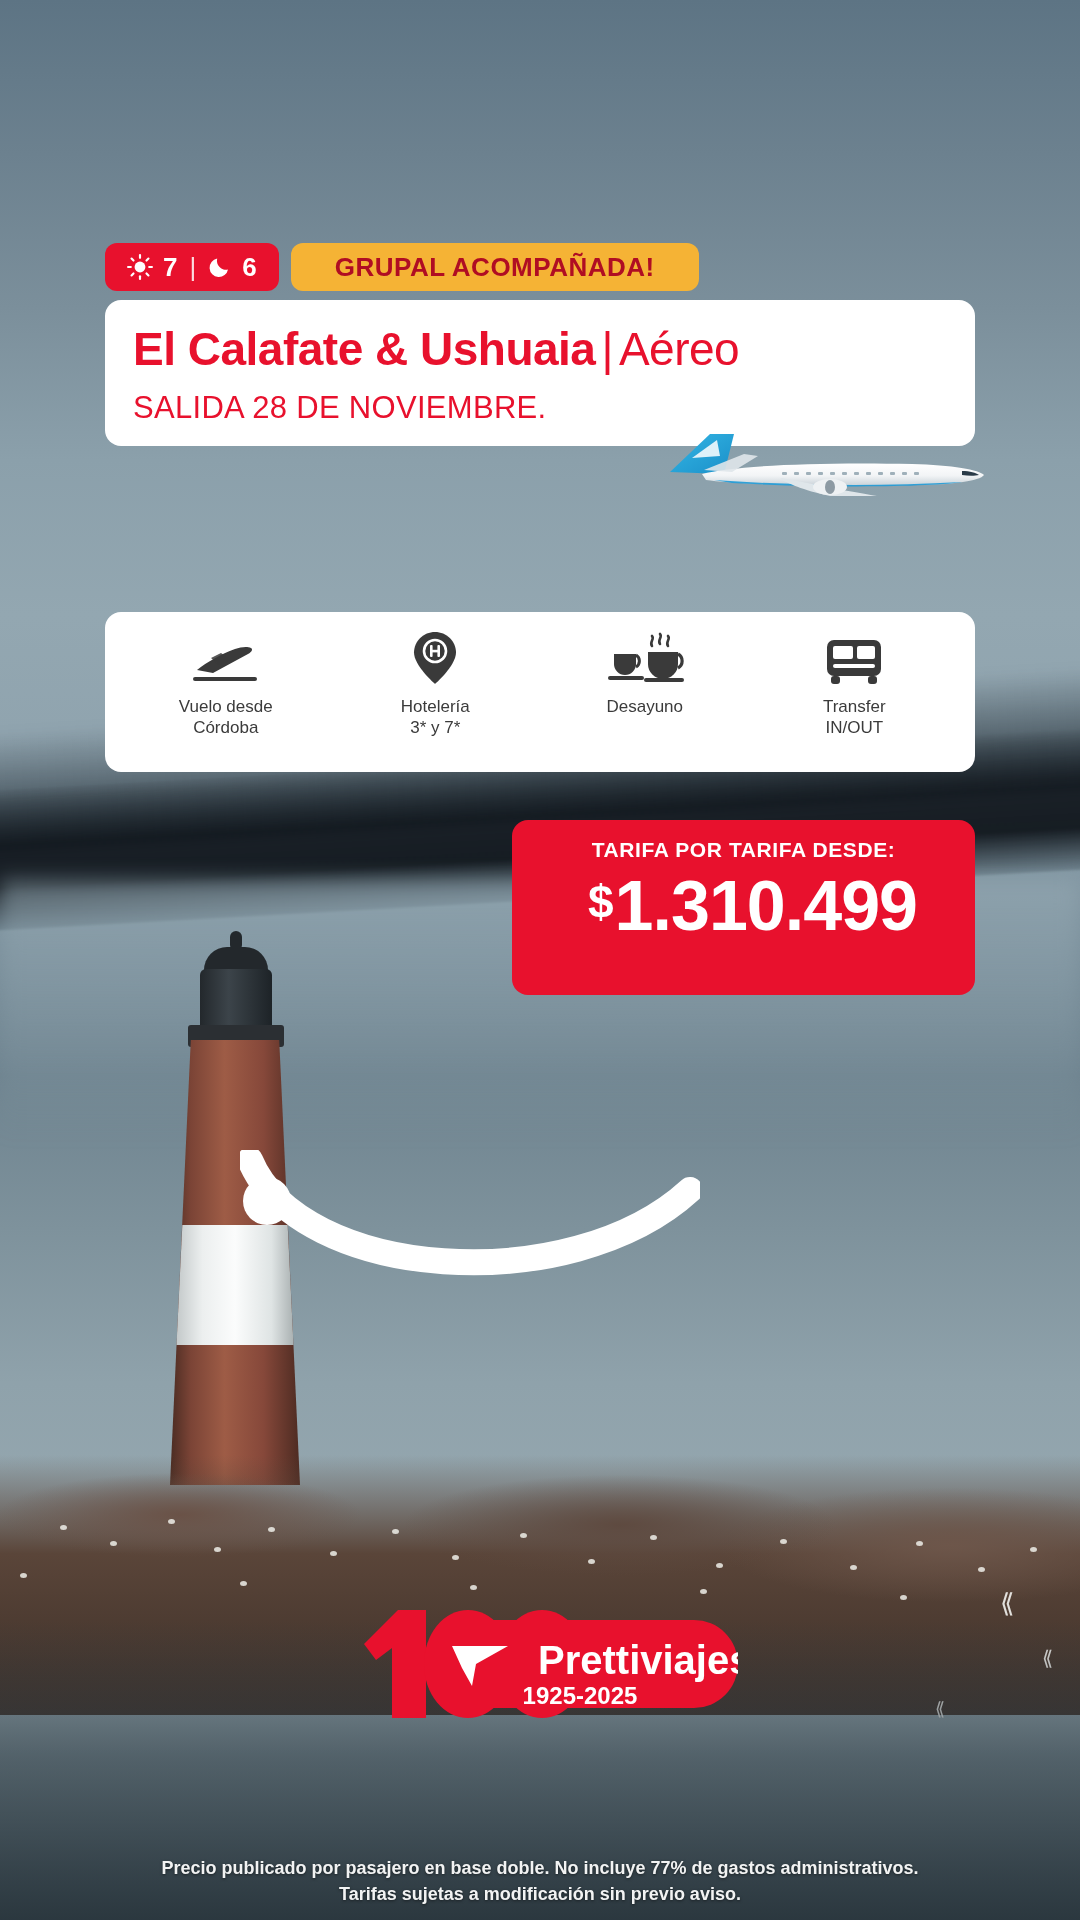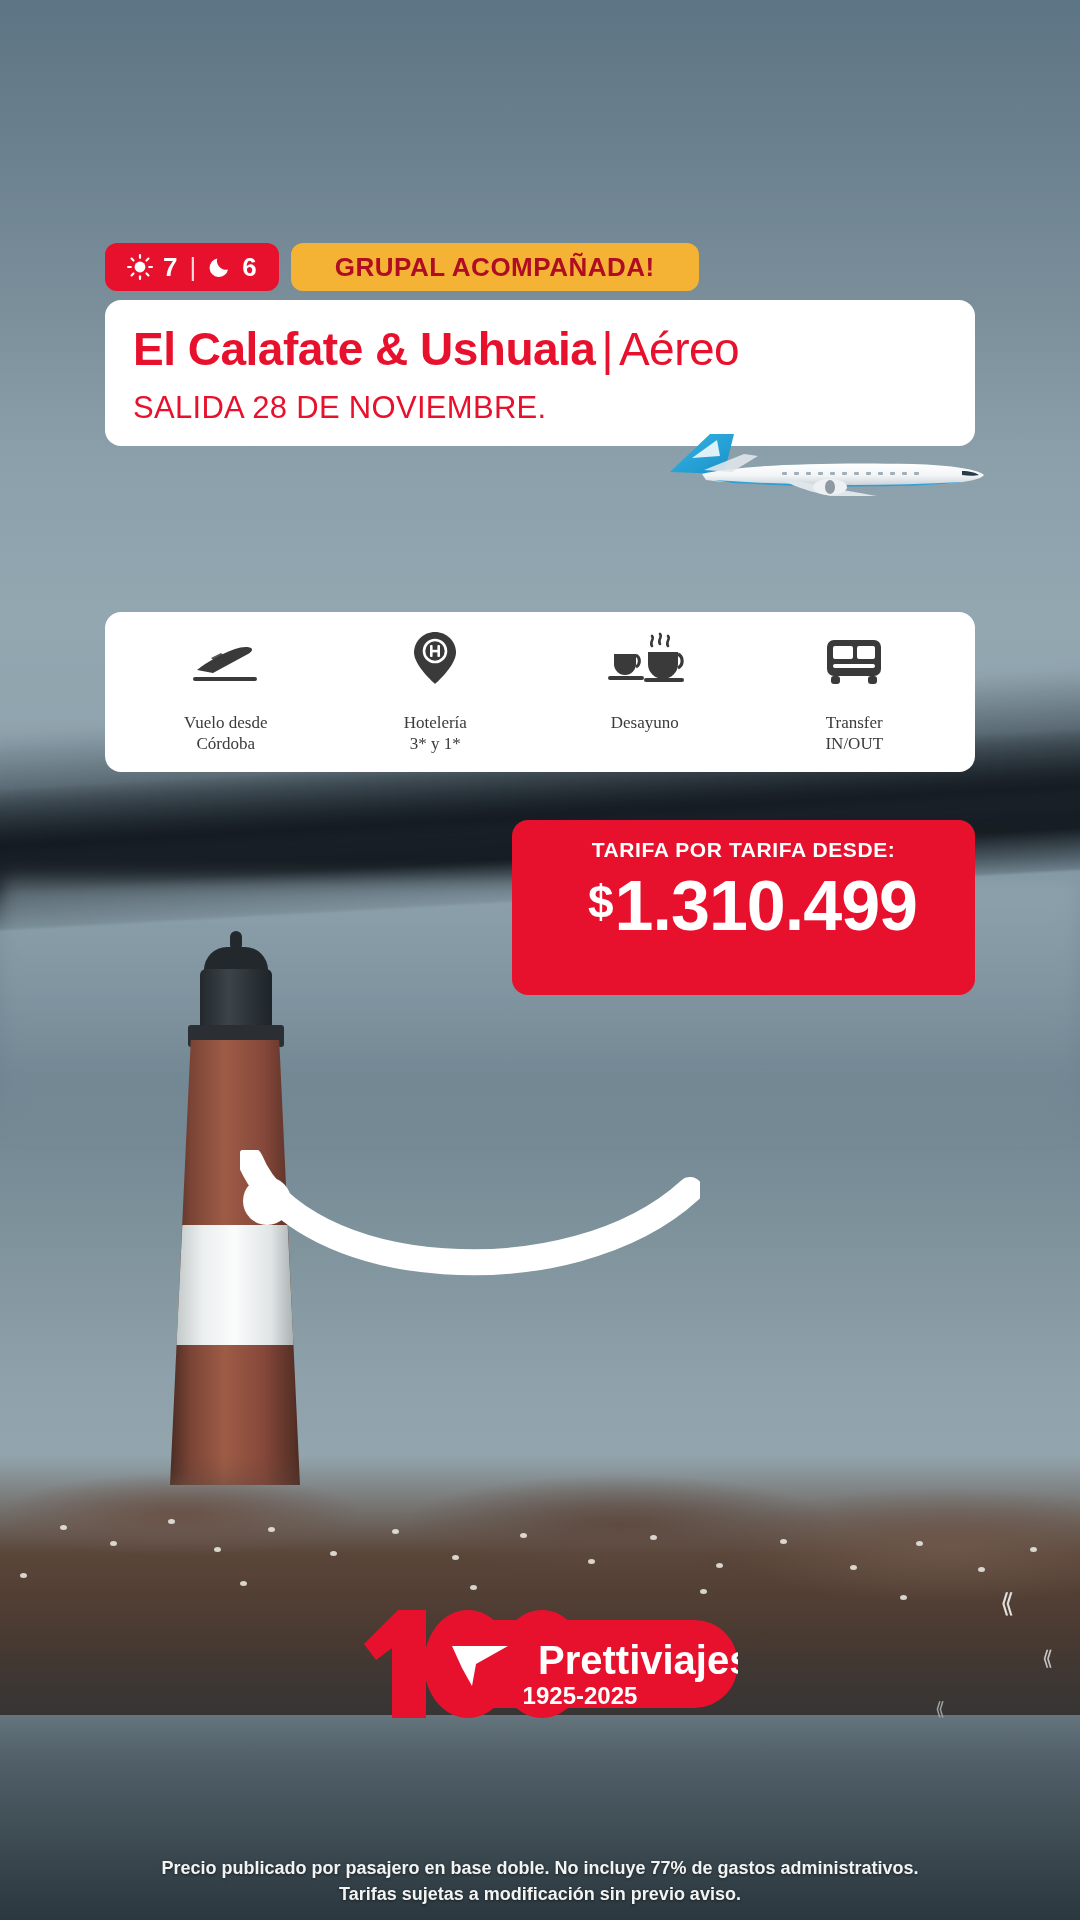--- a/index.html
+++ b/index.html
@@ -285,22 +285,21 @@
     border-radius: 16px;
     display: flex;
     align-items: flex-start;
     box-sizing: border-box;
     padding: 22px 16px 0 16px;
   }
   .amen {
     flex: 1;
     display: flex;
     flex-direction: column;
-    gap: 26px;
-    font-family: Liberation Serif, serif;
+    gap: 10px;
   }
   .amen .ico {
     height: 52px;
     display: flex;
     align-items: flex-end;
     justify-content: center;
     color: #3a3a3a;
   }
   .amen .lbl {
     font-size: 17px;
@@ -549,21 +548,21 @@
             <path d="M24 2 C12.5 2 3 11.2 3 22.6 C3 36 24 54 24 54 C24 54 45 36 45 22.6 C45 11.2 35.5 2 24 2 Z"></path>
             <circle cx="24" cy="21" r="11" fill="none" stroke="#ffffff" stroke-width="2.6"></circle>
             <g fill="#ffffff">
               <rect x="19" y="15" width="2.6" height="12" rx="1"></rect>
               <rect x="26.4" y="15" width="2.6" height="12" rx="1"></rect>
               <rect x="19" y="19.8" width="10" height="2.6"></rect>
             </g>
           </svg>
         </div>
         <div class="lbl">Hotelería
-3* y 1*</div>
+3* y 7*</div>
       </div>
 
       <div class="amen">
         <div class="ico">
           <svg width="86" height="54" viewBox="0 0 86 54" fill="#3a3a3a">
             <g stroke="#3a3a3a" stroke-width="2.6" fill="none" stroke-linecap="round">
               <path d="M50 4 C53 7, 47 10, 50 14"></path>
               <path d="M58 2 C61 5, 55 8, 58 12"></path>
               <path d="M66 4 C69 7, 63 10, 66 14"></path>
             </g>

